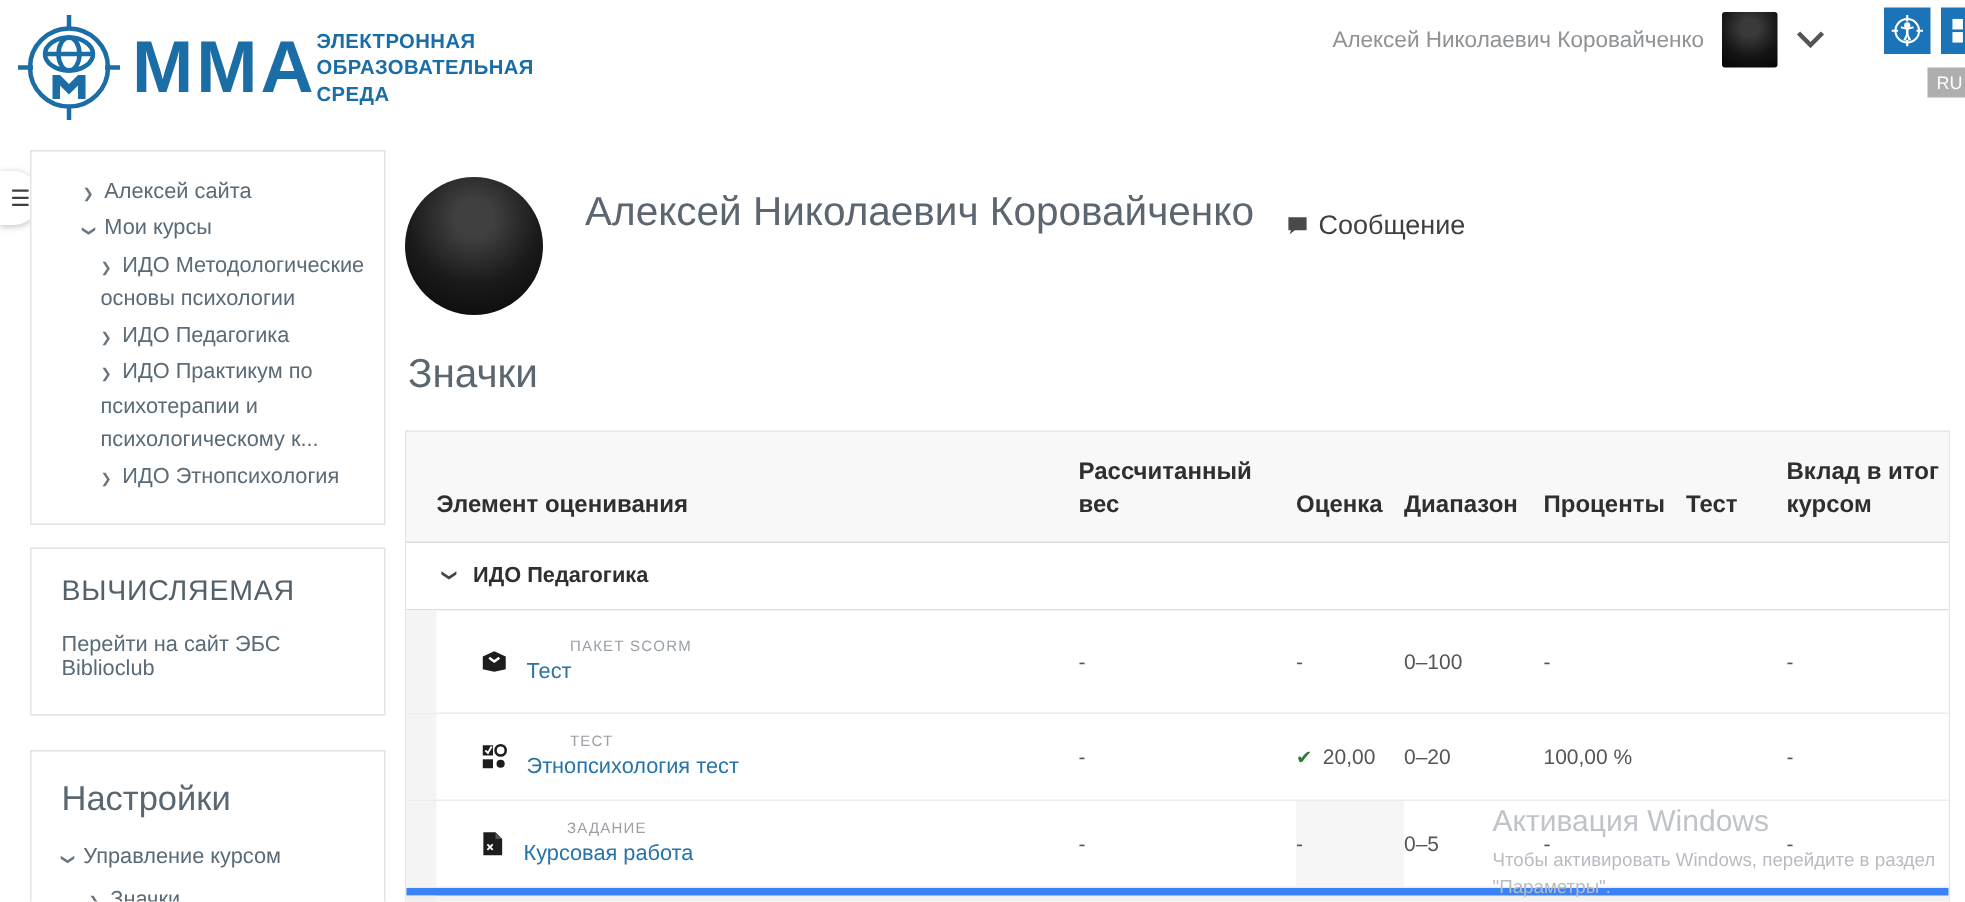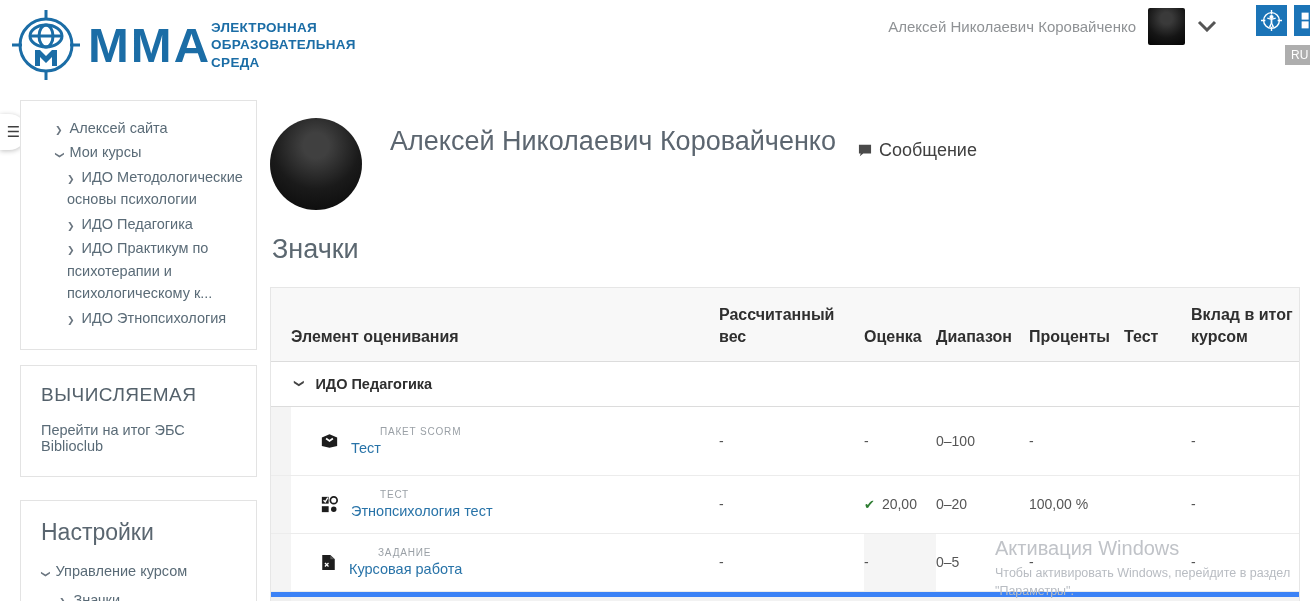--- a/index.html
+++ b/index.html
@@ -149,21 +149,21 @@
     <div class="nav-item lvl0"><span class="chev">❯</span><span>Алексей сайта</span></div>
     <div class="nav-item lvl0"><span class="chev chev-down">❯</span><span>Мои курсы</span></div>
     <div class="nav-item lvl1"><span class="chev">❯</span><span>ИДО Методологические основы психологии</span></div>
     <div class="nav-item lvl1"><span class="chev">❯</span><span>ИДО Педагогика</span></div>
     <div class="nav-item lvl1"><span class="chev">❯</span><span>ИДО Практикум по психотерапии и психологическому к...</span></div>
     <div class="nav-item lvl1"><span class="chev">❯</span><span>ИДО Этнопсихология</span></div>
   </div>
 
   <div class="side-card card-library">
     <div class="block-title">ВЫЧИСЛЯЕМАЯ</div>
-    <div class="block-link">Перейти на итог ЭБС Biblioclub</div>
+    <div class="block-link">Перейти на сайт ЭБС Biblioclub</div>
   </div>
 
   <div class="side-card card-settings">
     <div class="block-title">Настройки</div>
     <div class="settings-list">
       <div class="nav-item"><span class="chev chev-down">❯</span><span>Управление курсом</span></div>
       <div class="nav-item lvl0"><span class="chev">❯</span><span>Значки</span></div>
     </div>
   </div>
 </div>

